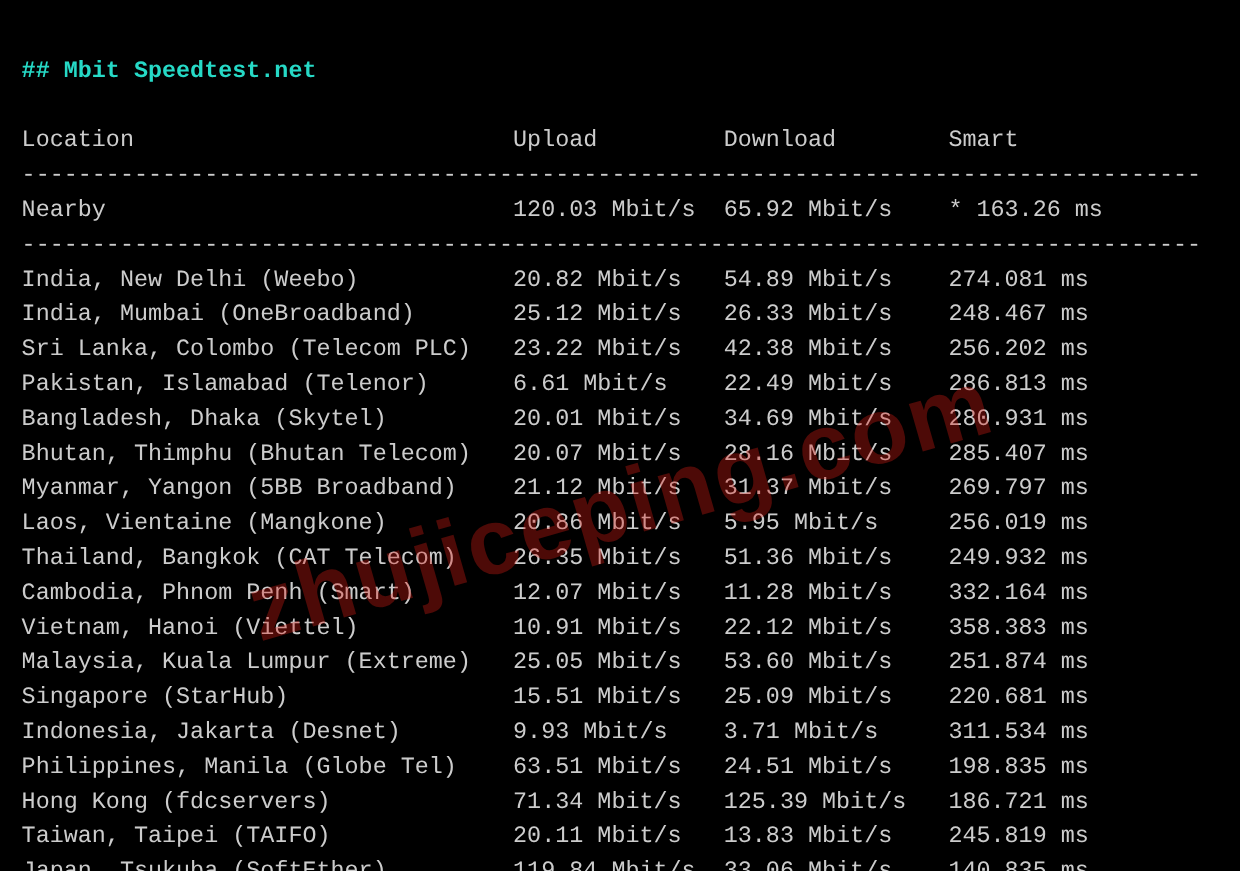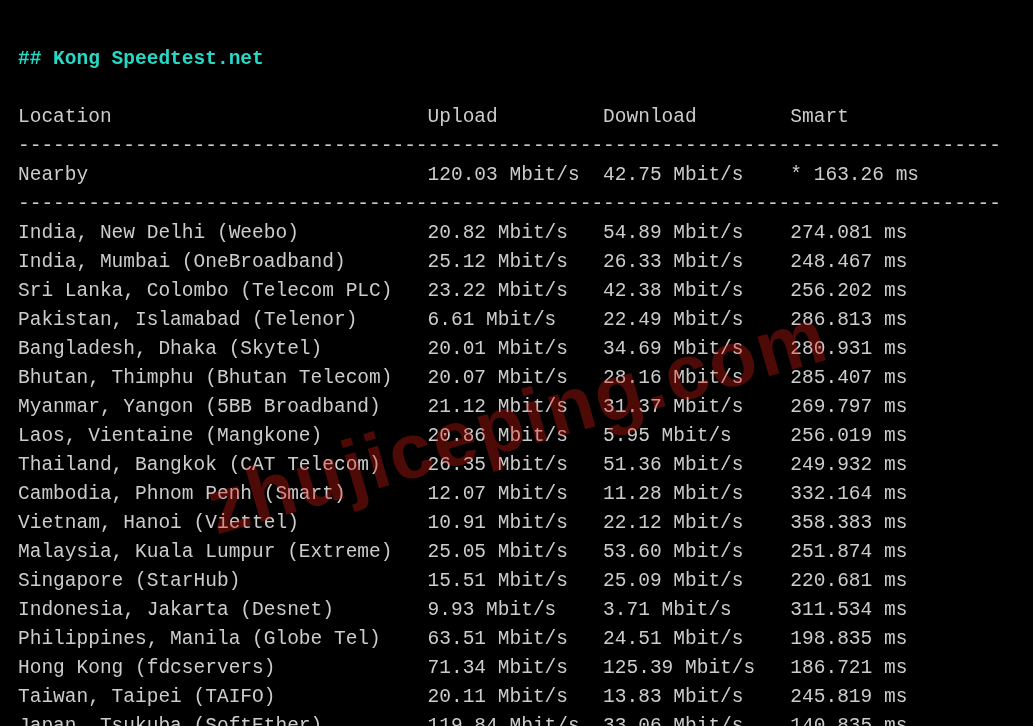--- a/index.html
+++ b/index.html
@@ -35,25 +35,25 @@
     color: rgba(220,30,20,0.35);
     pointer-events: none;
     user-select: none;
     letter-spacing: 2px;
   }
 </style>
 </head>
 <body>
 
 <div class="terminal">
-<span class="header">## Kong Speedtest.net</span>
+<span class="header">## Mbit Speedtest.net</span>
 
 <span id="hdr">Location                           Upload         Download        Smart</span>
 <span id="div1">------------------------------------------------------------------------------------</span>
-<span id="nearby">Nearby                             120.03 Mbit/s  42.75 Mbit/s    * 163.26 ms</span>
+<span id="nearby">Nearby                             120.03 Mbit/s  65.92 Mbit/s    * 163.26 ms</span>
 <span id="div2">------------------------------------------------------------------------------------</span>
 <span id="rows">India, New Delhi (Weebo)           20.82 Mbit/s   54.89 Mbit/s    274.081 ms
 India, Mumbai (OneBroadband)       25.12 Mbit/s   26.33 Mbit/s    248.467 ms
 Sri Lanka, Colombo (Telecom PLC)   23.22 Mbit/s   42.38 Mbit/s    256.202 ms
 Pakistan, Islamabad (Telenor)      6.61 Mbit/s    22.49 Mbit/s    286.813 ms
 Bangladesh, Dhaka (Skytel)         20.01 Mbit/s   34.69 Mbit/s    280.931 ms
 Bhutan, Thimphu (Bhutan Telecom)   20.07 Mbit/s   28.16 Mbit/s    285.407 ms
 Myanmar, Yangon (5BB Broadband)    21.12 Mbit/s   31.37 Mbit/s    269.797 ms
 Laos, Vientaine (Mangkone)         20.86 Mbit/s   5.95 Mbit/s     256.019 ms
 Thailand, Bangkok (CAT Telecom)    26.35 Mbit/s   51.36 Mbit/s    249.932 ms

